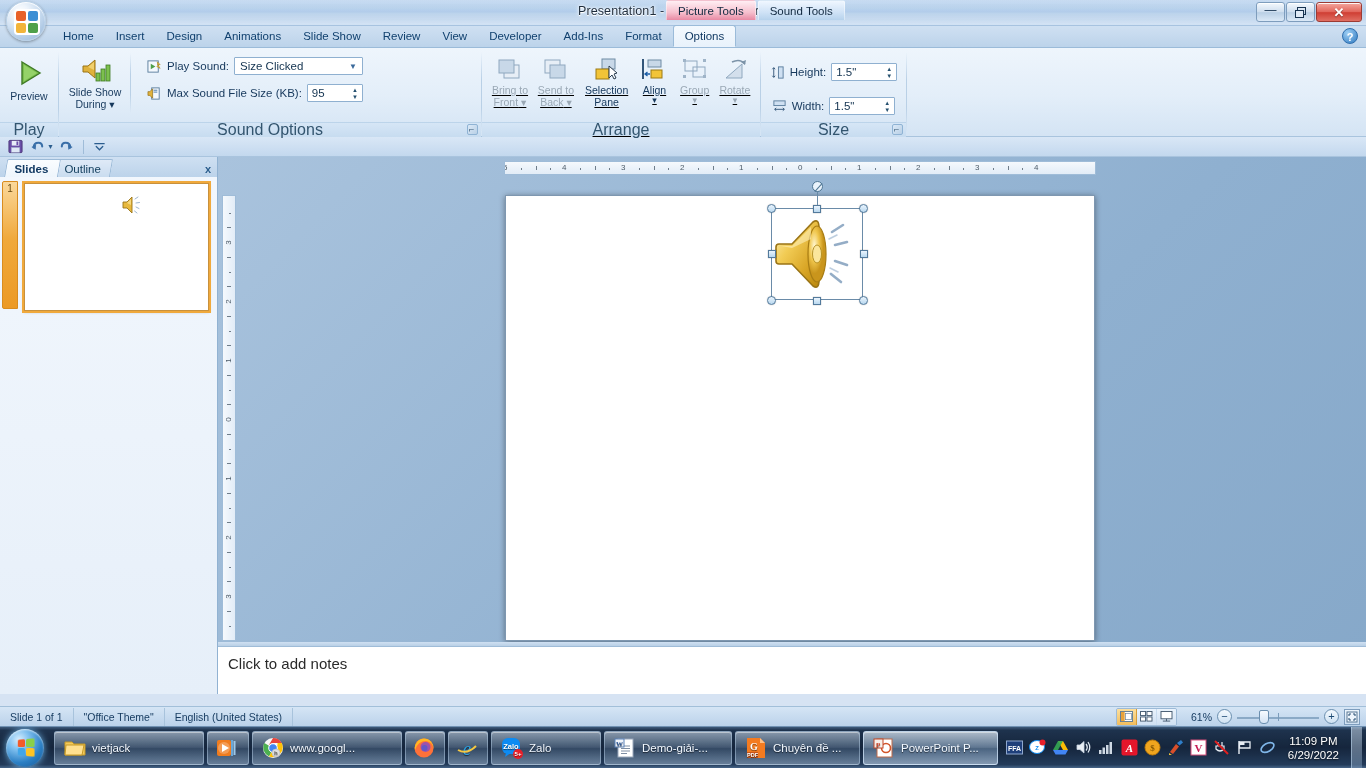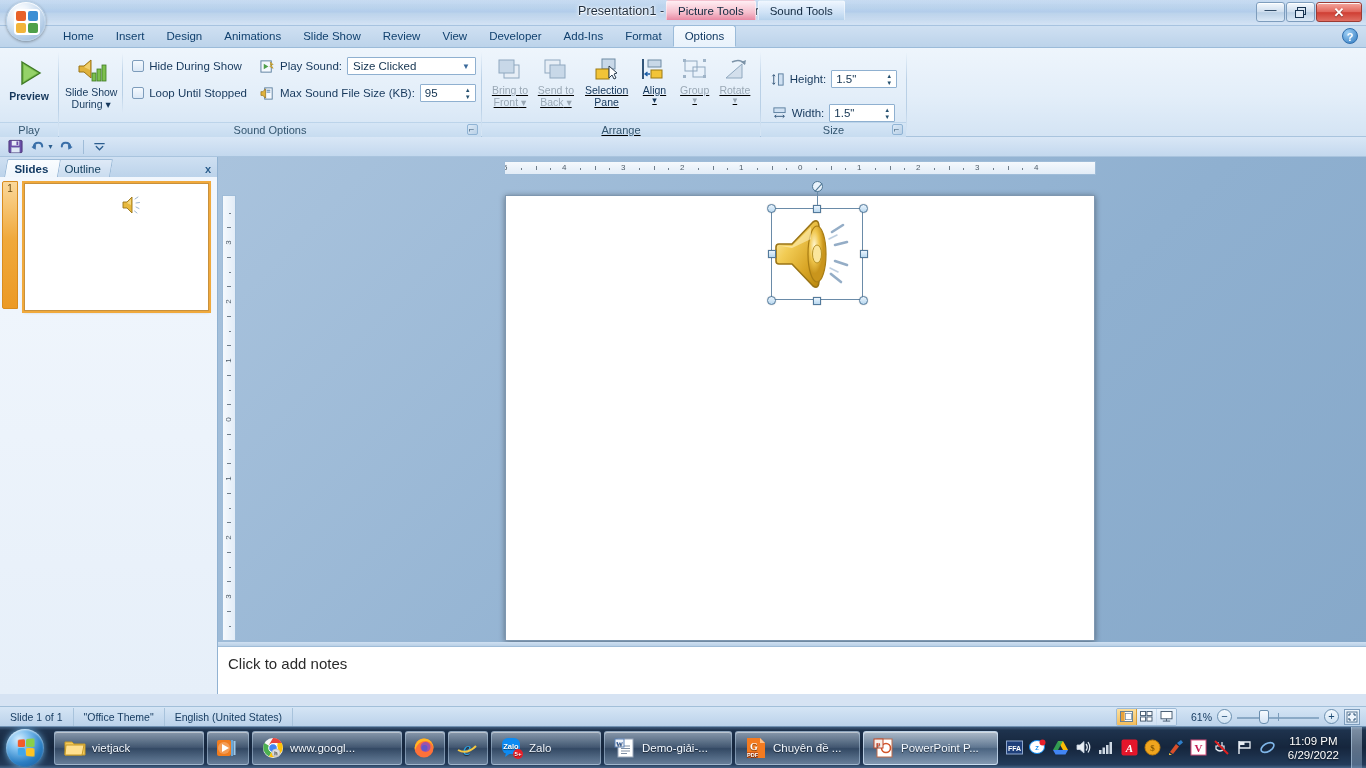--- a/index.html
+++ b/index.html
@@ -117,21 +117,21 @@
   
   .ribbon{
     position:relative; height:89px;
     background:linear-gradient(180deg,#eef5fc 0%,#e3eef9 55%,#d4e4f4 100%);
     border-bottom:1px solid #a9c4de;
     display:flex; align-items:stretch;
   }
   .rgroup{ position:relative; display:flex; flex-direction:column; height:89px;}
   .rgroup .gbody{ flex:1; display:flex; align-items:center; padding:2px 5px 0;}
   .rgroup .glabel{
-    height:15px; line-height:14px; text-align:center; font-size:11px; color:#33556f;
+    height:15px; line-height:14px; text-align:center; font-size:16px; color:#33556f;
     background:linear-gradient(180deg,#d6e6f6,#c7dcf0);
     border-top:1px solid #bcd4ea; position:relative;
   }
   .gsep{ width:1px; background:linear-gradient(180deg,rgba(255,255,255,0),#b9d0e6 35%,#b9d0e6 70%,rgba(255,255,255,0)); margin:4px 0;}
   .dlg{
     position:absolute; right:3px; top:1px; width:11px; height:11px; cursor:pointer;
     background:linear-gradient(135deg,#dbe9f7,#b9d0e6); border:1px solid #8fb3d4;
     border-radius:2px;
   }
   .dlg:after{ content:"⌐"; position:absolute; left:1px; top:-3px; font-size:9px; color:#3b6severity;}
@@ -327,21 +327,21 @@
       <div class="tab">Developer</div>
       <div class="tab">Add-Ins</div>
       <div class="tab">Format</div>
       <div class="tab active">Options</div>
       <div class="help-btn">?</div>
     </div>
 
     <div class="ribbon">
 
       <div class="rgroup" style="width:58px;">
-        <div class="gbody" style="justify-content:flex-start;font-weight:bold;">
+        <div class="gbody" style="justify-content:flex-start;">
           <div class="bigbtn">
             <svg width="34" height="34" viewBox="0 0 34 34">
               <polygon points="10,6 28,17 10,28" fill="#7cc04e" stroke="#3f7a25" stroke-width="1.4"></polygon>
               <polygon points="12,9 25,17 12,25" fill="#a6dd7c" opacity=".6"></polygon>
             </svg>
             <span>Preview</span>
           </div>
         </div>
         <div class="glabel">Play</div>
       </div>
@@ -358,30 +358,20 @@
               <rect x="17" y="17" width="4" height="8" fill="#7cc04e" stroke="#3f7a25" stroke-width=".8"></rect>
               <rect x="22" y="13" width="4" height="12" fill="#7cc04e" stroke="#3f7a25" stroke-width=".8"></rect>
               <rect x="27" y="9" width="4" height="16" fill="#7cc04e" stroke="#3f7a25" stroke-width=".8"></rect>
             </svg>
             <span>Slide Show</span>
             <span style="font-size:10.5px;"><span>During</span> ▾</span>
           </div>
 
           <div class="gsep" style="height:60px; margin:0 6px 0 4px;"></div>
 
-          <div style="display:flex; flex-direction:column; gap:7px; padding-top:3px;">
-            <div class="chk-row">
-              <span class="chk"></span>
-              <span class="lbl">Hide During Show</span>
-            </div>
-            <div class="chk-row">
-              <span class="chk"></span>
-              <span class="lbl">Loop Until Stopped</span>
-            </div>
-          </div>
 
           <div style="display:flex; flex-direction:column; gap:7px; padding-top:3px; margin-left:10px;">
             <div style="display:flex; align-items:center; gap:5px; height:20px;">
               <svg width="15" height="15" viewBox="0 0 16 16">
                 <rect x="1" y="2" width="11" height="12" fill="#f4f9fe" stroke="#5b7e9e"></rect>
                 <polygon points="4,5 9,8 4,11" fill="#4fa04a"></polygon>
                 <path d="M11 3 L14 6 L11.5 6 L14 10 L10.5 8 L11.5 7 Z" fill="#f2c438" stroke="#a3801a" stroke-width=".6"></path>
               </svg>
               <span class="lbl">Play Sound:</span>
               <div class="combo" style="width:129px;">
@@ -473,21 +463,21 @@
             <span><span>Rotate</span></span>
             <span style="margin-top:-2px; font-size:9px;">▾</span>
           </div>
         </div>
         <div class="glabel">Arrange</div>
       </div>
 
       <div class="gsep"></div>
 
       <div class="rgroup" style="width:145px;">
-        <div class="gbody" style="flex-direction:column; justify-content:flex-end; gap:16px; padding-top:8px;">
+        <div class="gbody" style="flex-direction:column; justify-content:center; gap:16px; padding-top:8px;">
           <div style="display:flex; align-items:center; gap:5px;">
             <svg width="15" height="15" viewBox="0 0 16 16">
               <rect x="9" y="2" width="5" height="12" fill="#cfe0f2" stroke="#5b7e9e"></rect>
               <path d="M4 3 V13 M2.5 4.5 L4 2.8 L5.5 4.5 M2.5 11.5 L4 13.2 L5.5 11.5" stroke="#33567a" stroke-width="1" fill="none"></path>
             </svg>
             <span class="lbl">Height:</span>
             <div class="spin" style="width:66px;">
               <span>1.5"</span>
               <span class="arrows">
                   <b>▲</b>

